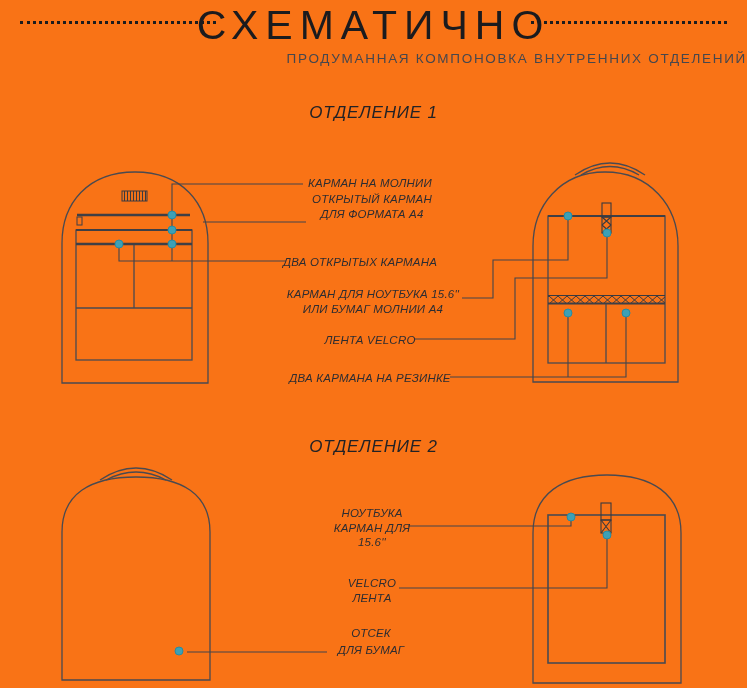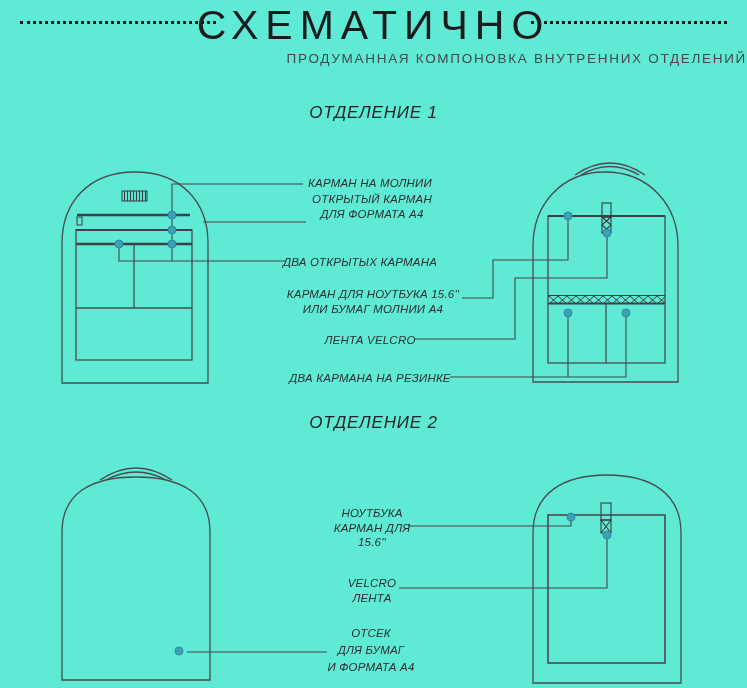--- a/index.html
+++ b/index.html
@@ -1,17 +1,17 @@
 <!DOCTYPE html>
 <html><head>
 <meta charset="utf-8">
 <style>
   html,body{margin:0;padding:0;background:#ffffff;}
   .stage{
-    position:relative;width:747px;height:688px;background:#5eead4;
+    position:relative;width:747px;height:688px;background:#f97316;
     font-family:"Liberation Sans", sans-serif;overflow:hidden;
   }
   .abs{position:absolute;}
   .title{
     left:0;right:0;top:2px;text-align:center;
     font-size:41px;letter-spacing:7px;color:#1b1b1e;font-weight:400;
   }
   .title-rule{top:21px;height:0;border-top:3px dotted #1c1c1e;}
   .subtitle{
     left:0;right:0;top:51px;text-align:right;
@@ -33,21 +33,21 @@
 
 <div class="stage">
 
   <div class="abs title-rule" style="left:20px;width:196px;"></div>
   <div class="abs title-rule" style="left:531px;width:196px;"></div>
 
   <div class="abs title">СХЕМАТИЧНО</div>
   <div class="abs subtitle">ПРОДУМАННАЯ КОМПОНОВКА ВНУТРЕННИХ ОТДЕЛЕНИЙ</div>
 
   <div class="abs section-heading" style="top:103px;">ОТДЕЛЕНИЕ 1</div>
-  <div class="abs section-heading" style="top:413px;">ОТДЕЛЕНИЕ 2</div>
+  <div class="abs section-heading" style="top:437px;">ОТДЕЛЕНИЕ 2</div>
 
   <svg width="747" height="688" viewBox="0 0 747 688">
     <defs>
       <pattern id="barcode" width="3" height="10" patternUnits="userSpaceOnUse">
         <path d="M1.5,0 V10" stroke="#3a3a40" stroke-width="1.1" fill="none"></path>
       </pattern>
       <pattern id="xband" width="9" height="8" patternUnits="userSpaceOnUse">
         <path d="M0,0 L9,8 M9,0 L0,8" stroke="#3a3a40" stroke-width="1" fill="none"></path>
       </pattern>
     </defs>
@@ -153,16 +153,15 @@
   </div>
 
   <div class="abs lbl" style="left:272px;width:200px;top:576px;line-height:15px;">
     <div>VELCRO</div>
     <div>ЛЕНТА</div>
   </div>
 
   <div class="abs lbl" style="left:271px;width:200px;top:625px;line-height:17px;">
     <div>ОТСЕК</div>
     <div>ДЛЯ БУМАГ</div>
-    <div>И ФОРМАТА А4</div>
   </div>
 
 </div>
 
 </body></html>

